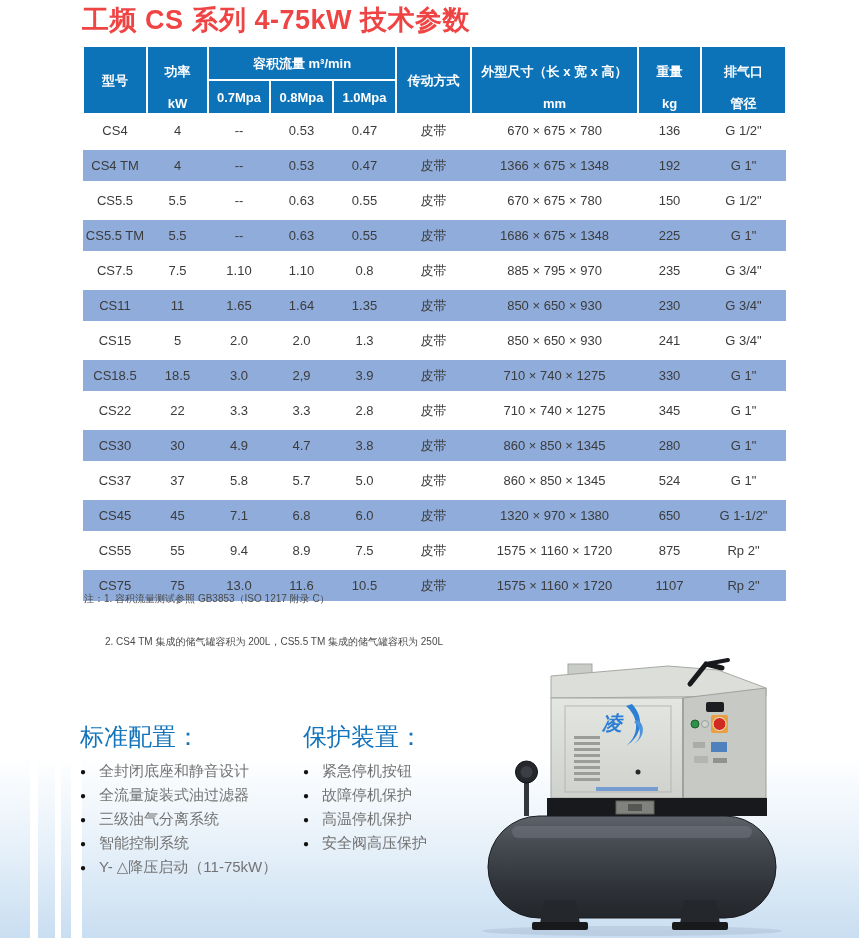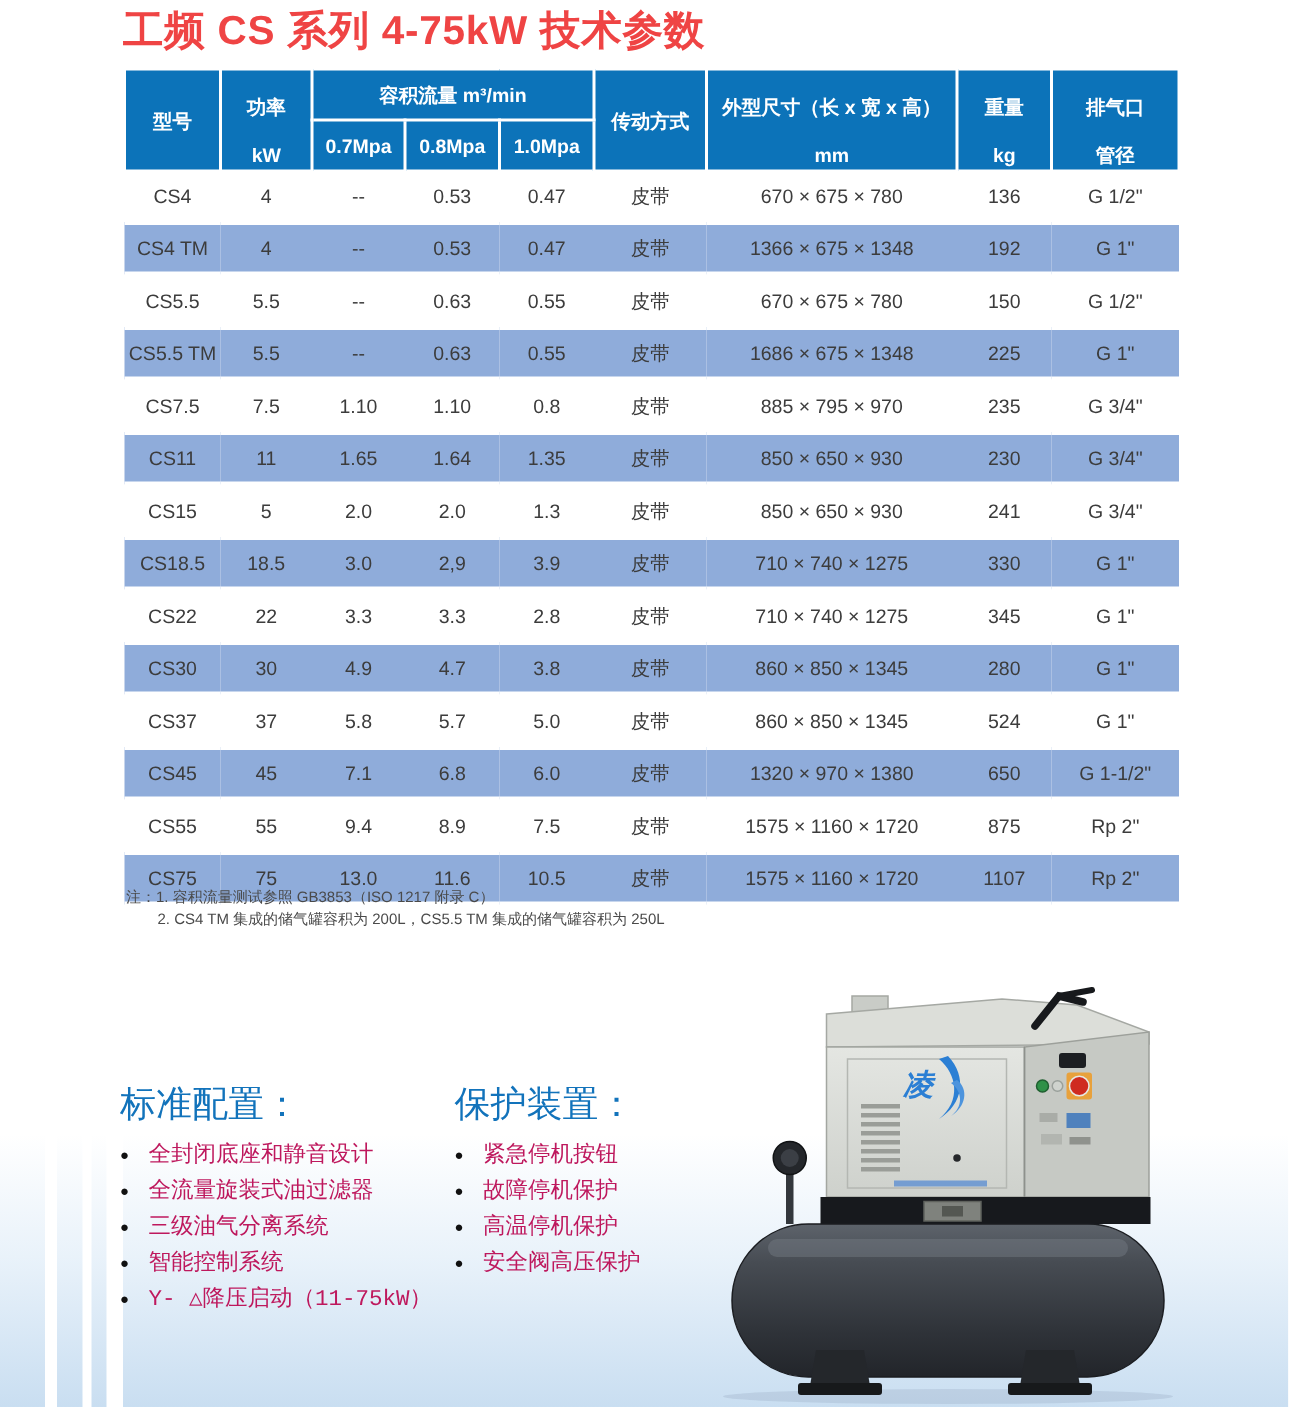--- a/index.html
+++ b/index.html
@@ -35,27 +35,27 @@
   table.spec td {
     text-align:center; font-size:13px; color:#3c3c3c;
     height:31px; padding:0; border-bottom:4px solid #ffffff; background:#ffffff;
   }
   table.spec tr.shaded td { background:#8facda; }
 
   .notes {
     position:absolute; left:84px; top:591px;
     font-size:10px; color:#4a4a4a; line-height:15px;
   }
-  .note-line.indent { padding-left:21px; }
+  .note-line.indent { padding-left:21px;margin-top:28px; }
 
   .section { position:absolute; }
   .standard   { left:80px;  top:722px; }
   .protection { left:303px; top:722px; }
   .section h2 { margin:0; font-size:24px; font-weight:normal; color:#1273bb; line-height:30px; }
-  .section ul { list-style:none; margin:11px 0 0 0; padding:0; font-size:15px; color:#be185d;font-family:Liberation Mono, monospace; }
+  .section ul { list-style:none; margin:11px 0 0 0; padding:0; font-size:15px; color:#737373; }
   .section li { margin:0 0 8px 0; line-height:15px; white-space:nowrap; }
   .section li::before { content:"●"; font-size:10px; margin-right:13px; vertical-align:1px; color:#111111; }
 
   .machine { position:absolute; left:468px; top:650px; }
 </style>
 </head>
 <body>
 
 <div class="canvas">
 

